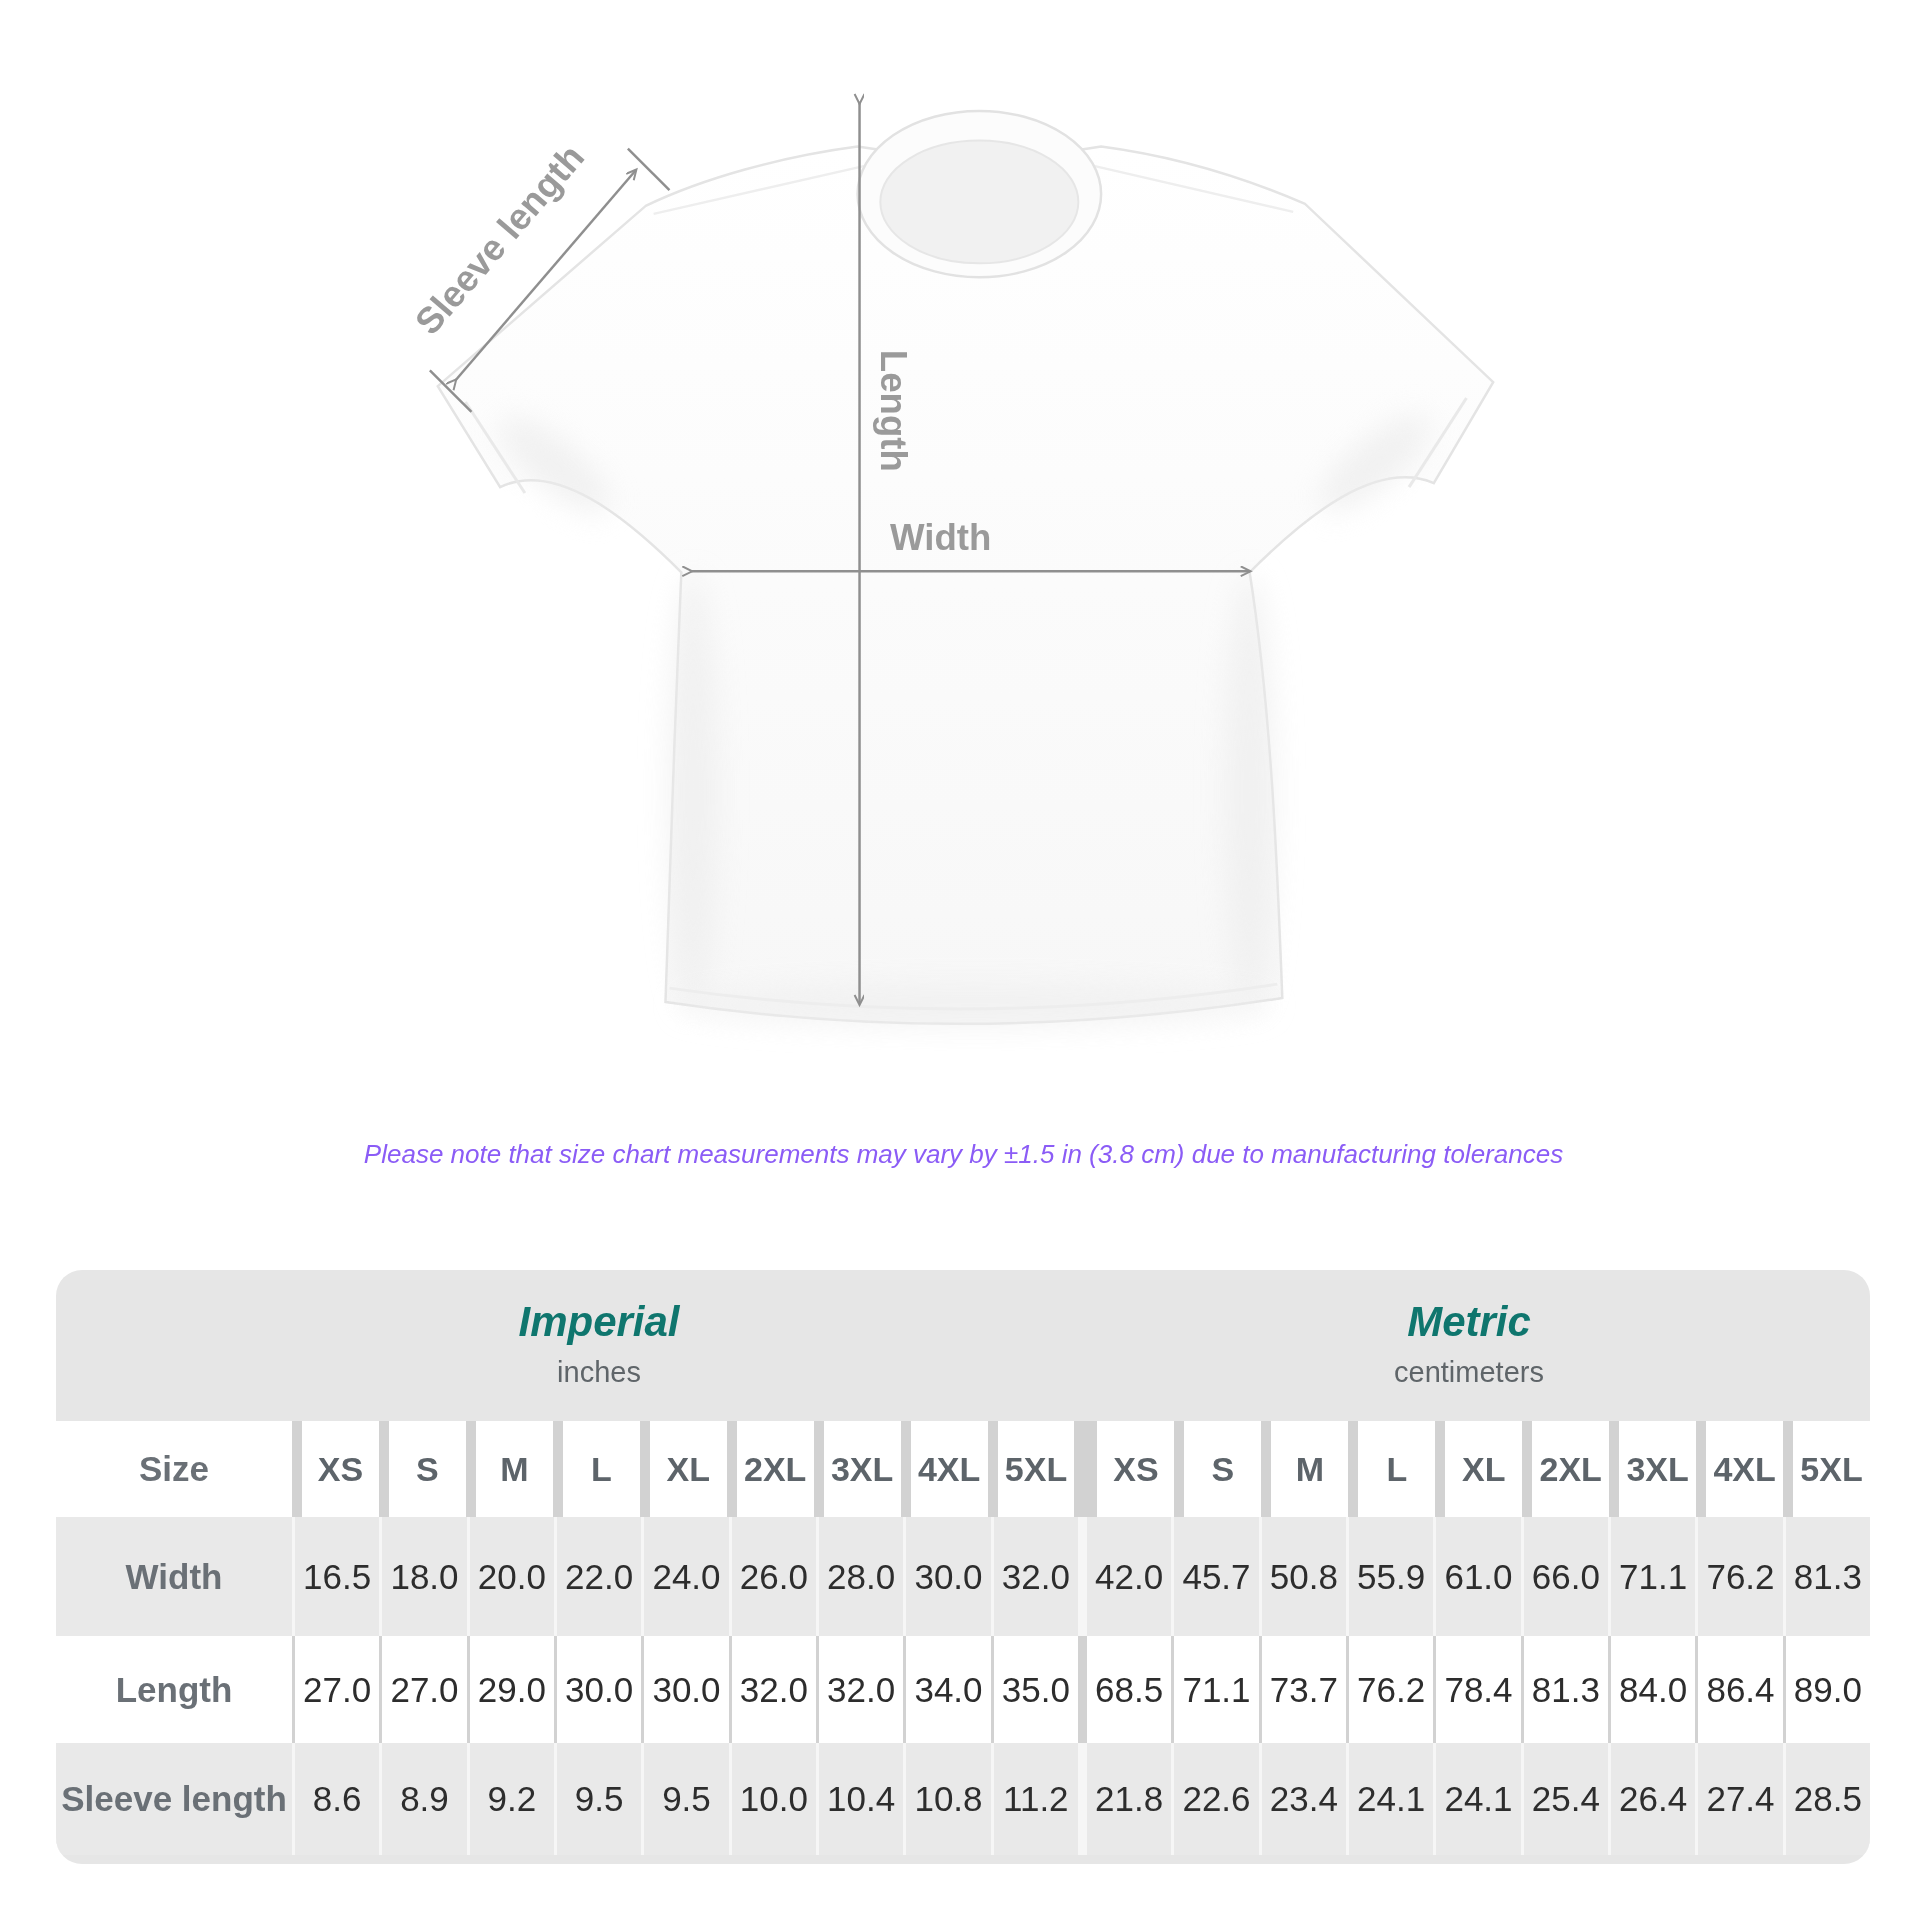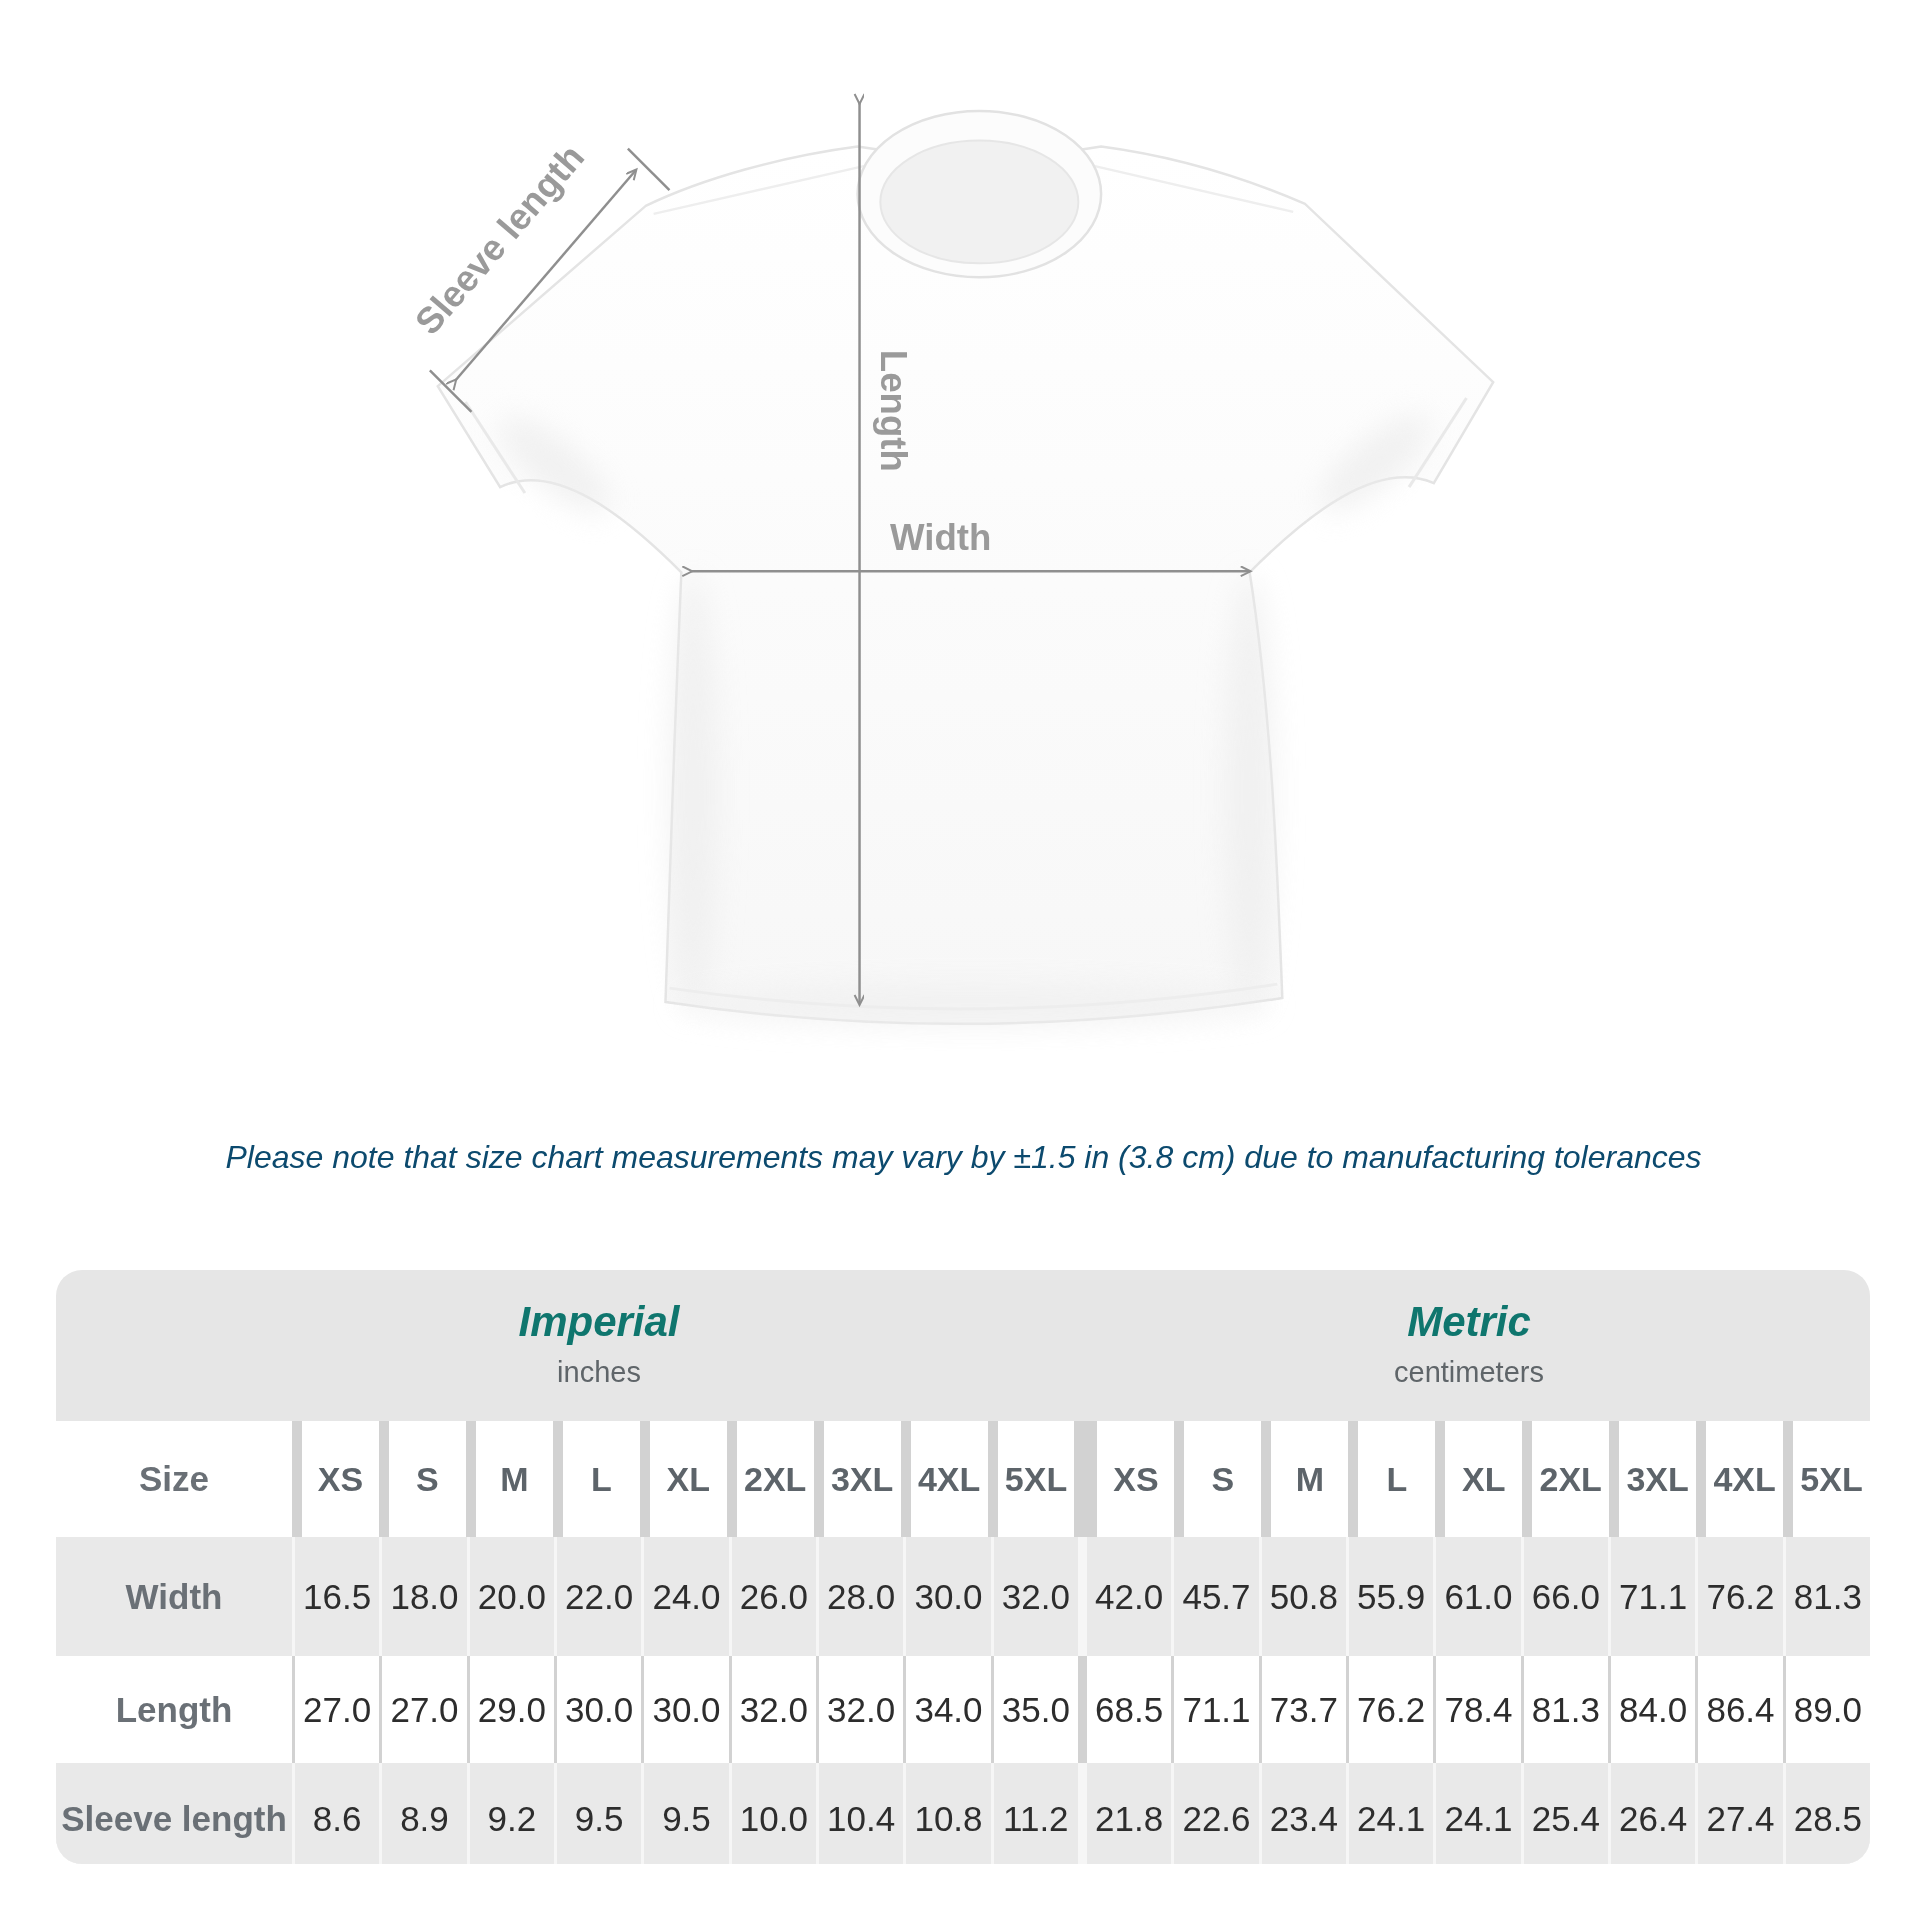--- a/index.html
+++ b/index.html
@@ -8,38 +8,38 @@
     font-family:"Liberation Sans","DejaVu Sans",sans-serif;
   }
   
   #figure-svg{position:absolute;left:0;top:0;}
   .dim-line{stroke:#8f8f8f;stroke-width:2.5;fill:none;}
   .dim-tick{stroke:#8f8f8f;stroke-width:2.5;}
   .dim-label{fill:#9a9a9a;font-weight:bold;font-size:37px;font-family:"Liberation Sans",sans-serif;}
   
   .title-wrap{position:absolute;left:0;top:1123px;width:1927px;text-align:center;}
   .main-title{font-size:54px;font-weight:bold;color:#383838;letter-spacing:0px;}
-  .sub-title{margin-top:16px;font-size:32px;font-style:italic;color:#0c4a6e;}
+  .sub-title{margin-top:16px;font-size:26px;font-style:italic;color:#8b5cf6;}
   
   .size-table{
     position:absolute;left:56px;top:1270px;width:1814px;height:594px;
     background:#e6e6e6;border-radius:26px;overflow:hidden;
   }
   .band{position:relative;height:151px;}
   .section-head{position:absolute;top:28px;transform:translateX(-50%);text-align:center;}
   .sec-title{font-size:42px;font-weight:bold;font-style:italic;color:#0f766e;}
   .sec-unit{margin-top:10px;font-size:29px;color:#5f6569;}
   .trow{display:grid;grid-template-columns:236px repeat(9,1fr) 3px repeat(9,1fr);column-gap:3px;}
   .trow .cell{display:flex;align-items:center;justify-content:center;}
   .row-white{background:#d2d2d2;}
   .row-white .cell{background:#ffffff;}
   .row-gray{background:#f6f6f6;}
   .row-gray .cell{background:#e9e9e9;}
   .trow .spacer{background:transparent;}
-  .h-size{height:116px;gap:10px;}
+  .h-size{height:96px;gap:10px;}
   .h-width{height:119px;}
   .h-length{height:107px;}
   .h-sleeve{height:112px;}
   .cell.rlabel{font-weight:bold;font-size:35px;color:#6a7076;}
   .cell.shead{font-weight:bold;font-size:34px;color:#5d646a;}
   .cell.val{font-size:35px;color:#2d2d2d;}
 </style>
 </head>
 <body>
 

